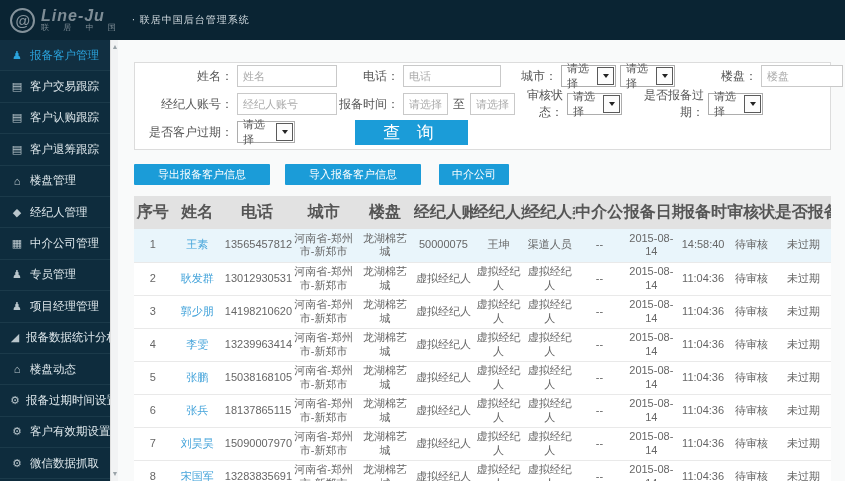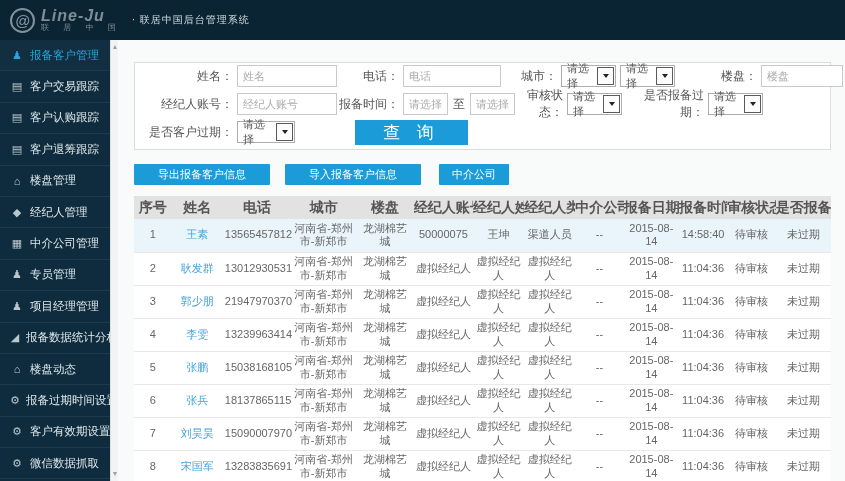--- a/index.html
+++ b/index.html
@@ -65,22 +65,22 @@
   
   .toolbar { margin-top:14px; display:flex; }
   .btn-blue { background:#1b9cd8; color:#fff; border:none; font-size:11px;
               height:21px; padding:0 24px; margin-right:15px; cursor:pointer;
               border-radius:1px; white-space:nowrap; }
   .btn-blue.small { padding:0 13px; margin-left:3px; }
 
   
   .data-table { margin-top:11px; width:100%; border-collapse:collapse;
                 table-layout:fixed; background:#fff; }
-  .data-table th { background:#e2e2e2; color:#555; font-size:14px; font-weight:bold;
-                   height:23px; text-align:center; white-space:nowrap; overflow:hidden; }
+  .data-table th { background:#e2e2e2; color:#555; font-size:16px; font-weight:bold;
+                   height:33px; text-align:center; white-space:nowrap; overflow:hidden; }
   .data-table td { font-size:11px; color:#666; height:33px; text-align:center;
                    border-bottom:1px solid #e9e9e9; padding:0 2px; line-height:1.25; }
   .data-table tr.highlight td { background:#e9f5fb; }
   .data-table td.link { color:#43a3da; cursor:pointer; }
   .c1{width:5.6%}.c2{width:7.6%}.c3{width:10.2%}.c4{width:9.6%}.c5{width:8.6%}
   .c6{width:8.8%}.c7{width:7.6%}.c8{width:7.6%}.c9{width:7.2%}.c10{width:8.2%}
   .c11{width:7.2%}.c12{width:7.2%}.c13{width:8.2%}
 </style>
 </head>
 <body>
@@ -272,21 +272,21 @@
           <td>虚拟经纪人</td>
           <td>--</td>
           <td>2015-08-14</td>
           <td>11:04:36</td>
           <td>待审核</td>
           <td>未过期</td>
         </tr>
         <tr>
           <td>3</td>
           <td class="link">郭少朋</td>
-          <td>21947970370</td>
+          <td>14198210620</td>
           <td>河南省-郑州市-新郑市</td>
           <td>龙湖棉艺城</td>
           <td>虚拟经纪人</td>
           <td>虚拟经纪人</td>
           <td>虚拟经纪人</td>
           <td>--</td>
           <td>2015-08-14</td>
           <td>11:04:36</td>
           <td>待审核</td>
           <td>未过期</td>

